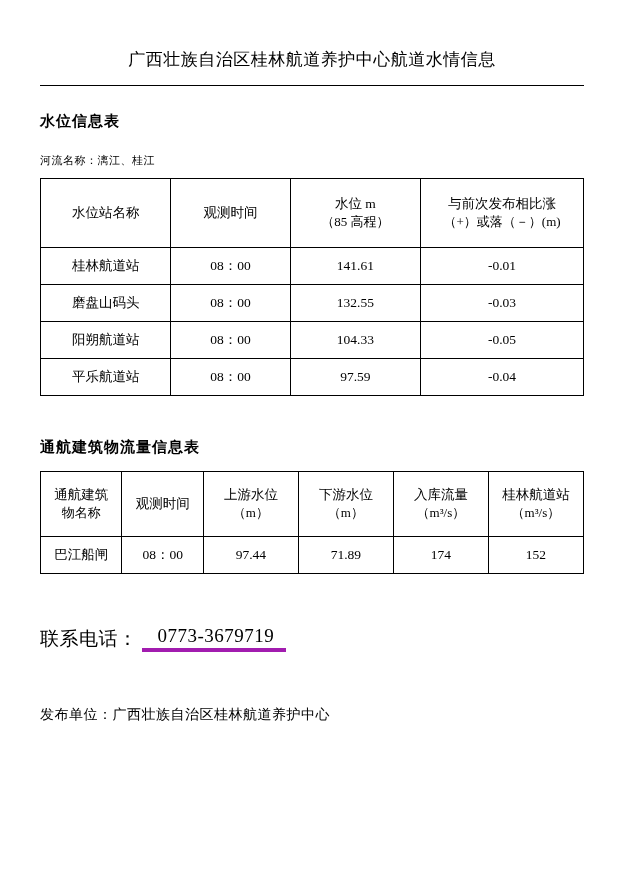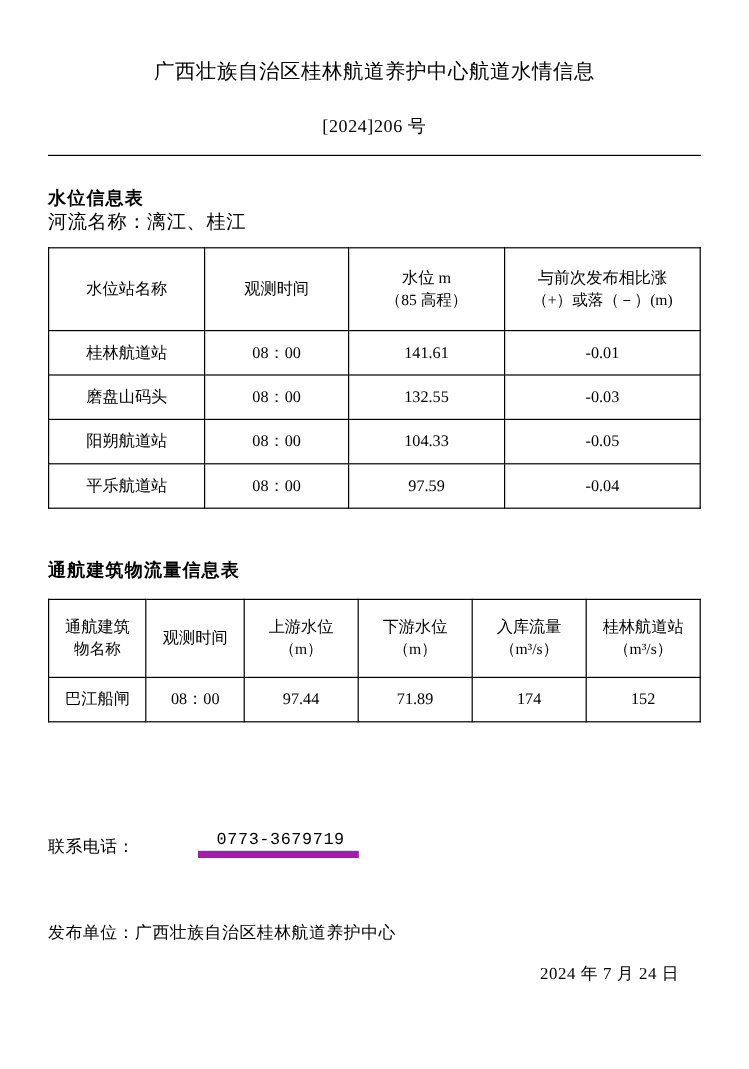--- a/index.html
+++ b/index.html
@@ -44,21 +44,22 @@
   }
   .section-title {
     text-align: left;
     font-size: 15px;
     font-weight: bold;
     letter-spacing: 1px;
     margin-top: 26px;
     margin-bottom: 0;
   }
   .river-line {
-    font-size: 16px;
+    font-size: 11px;
+    margin-top: 22px;
     margin-bottom: 10px;
     letter-spacing: 0.5px;
   }
   table {
     border-collapse: collapse;
     width: 100%;
     table-layout: fixed;
   }
   table.water-table td, table.water-table th {
     border: 1px solid #000;
@@ -87,35 +88,34 @@
     line-height: 1.45;
   }
   .cell-sub {
     display: block;
     font-size: 13px;
   }
   .spacer-lock {
     height: 42px;
   }
   .contact-row {
-    margin-top: 90px;
-    font-size: 14px;
+    margin-top: 51px;
+    font-size: 19px;
     letter-spacing: 0.5px;
     display: flex;
     align-items: flex-end;
-    gap: 48px;
   }
   .contact-label {
     white-space: nowrap;
   }
   .contact-value {
-    border-bottom: 6px solid #a21caf;
+    border-bottom: 4px solid #a21caf;
     padding: 0 12px 1px 16px;
     margin-left: 4px;
-    font-family: Liberation Mono, monospace;
+    font-family: Liberation Serif, serif;
     letter-spacing: 0.5px;
   }
   .publisher {
     margin-top: 54px;
     text-align: left;
     font-size: 14px;
     letter-spacing: 0.5px;
     padding-right: 4px;
   }
   .pub-date {
@@ -126,21 +126,20 @@
     padding-right: 18px;
   }
 </style>
 </head>
 <body>
 
 <div class="page">
 
   <div class="doc-title">广西壮族自治区桂林航道养护中心航道水情信息</div>
 
-  <div class="doc-number">[2024]206 号</div>
 
   <hr class="hr-rule">
 
   <div class="section-title">水位信息表</div>
 
   <div class="river-line">河流名称：漓江、桂江</div>
 
   <table class="water-table">
     <colgroup>
       <col style="width:24%">
@@ -248,15 +247,14 @@
     </tbody>
   </table>
 
   <div class="contact-row">
     <span class="contact-label">联系电话：</span>
     <span class="contact-value">0773-3679719</span>
   </div>
 
   <div class="publisher">发布单位：广西壮族自治区桂林航道养护中心</div>
 
-  <div class="pub-date">2024 年 7 月 24 日</div>
 
 </div>
 
 </body></html>

